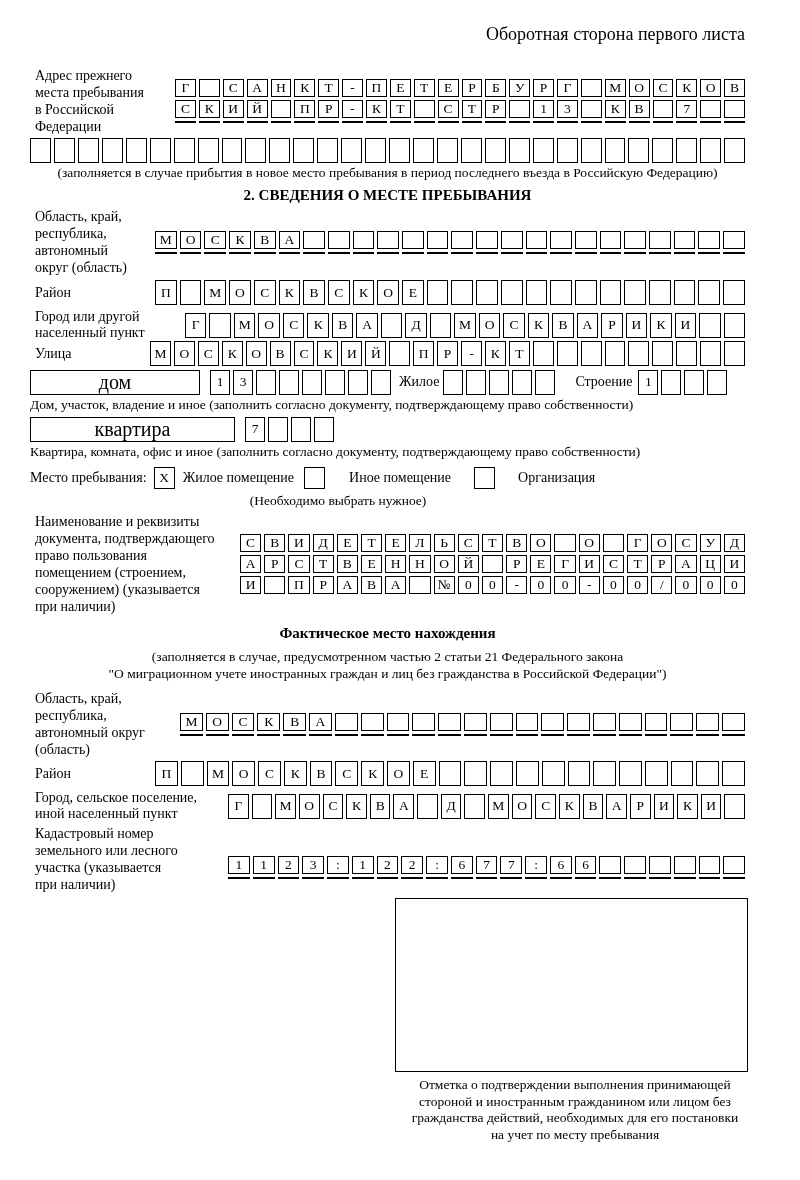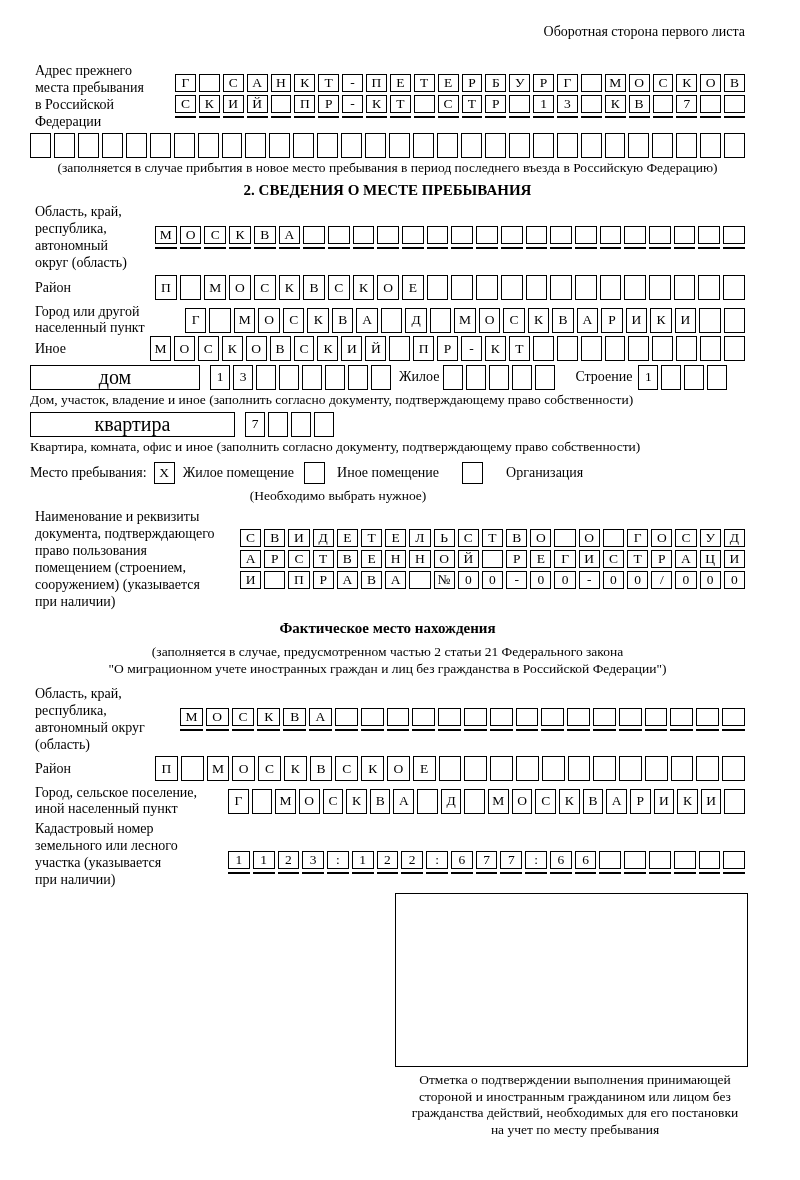--- a/index.html
+++ b/index.html
@@ -1,21 +1,21 @@
 <!DOCTYPE html>
 <html><head>
 <meta charset="utf-8">
 <style>
   * { margin:0; padding:0; box-sizing:border-box; }
   html,body { background:#fff; }
   body { width:800px; height:1180px; overflow:hidden; color:#000;
          font-family:"Liberation Serif","DejaVu Serif",serif; }
   .page { position:relative; width:800px; height:1180px; padding:10px 55px 0 30px; }
 
-  .header-note { text-align:right; font-size:14px; margin-top:14px; margin-bottom:22px; }
+  .header-note { text-align:right; font-size:18px; margin-top:14px; margin-bottom:22px; }
 
   .group { display:flex; align-items:center; }
   .label { font-size:14px; line-height:17px; padding-left:5px; flex:none; }
   .label.tight { line-height:16px; }
   .lw145{width:145px;} .lw125{width:125px;} .lw155{width:155px;} .lw120{width:120px;}
   .lw150{width:150px;} .lw198{width:198px;} .lw210{width:210px;}
 
   .rows { display:flex; flex-direction:column; gap:3px; flex:1; }
   .cells { display:flex; gap:3px; flex:1; height:25px; }
   .cells.row-solo { flex:1; }
@@ -288,21 +288,21 @@
         <div class="cell">Р</div>
         <div class="cell">И</div>
         <div class="cell">К</div>
         <div class="cell">И</div>
         <div class="cell"></div>
         <div class="cell"></div>
       </div>
   </div>
 
   <div class="group">
-    <div class="label lw120">Иное</div>
+    <div class="label lw120">Улица</div>
     <div class="cells row-solo">
         <div class="cell">М</div>
         <div class="cell">О</div>
         <div class="cell">С</div>
         <div class="cell">К</div>
         <div class="cell">О</div>
         <div class="cell">В</div>
         <div class="cell">С</div>
         <div class="cell">К</div>
         <div class="cell">И</div>
@@ -364,21 +364,21 @@
         <div class="cell"></div>
       </div>
   </div>
   <div class="note">Квартира, комната, офис и иное (заполнить согласно документу, подтверждающему право собственности)</div>
 
   <div class="stay-row">
     <span>Место пребывания:</span>
     <span class="checkbox" style="margin-left:7px;">X</span>
     <span style="margin-left:8px;">Жилое помещение</span>
     <span class="checkbox" style="margin-left:10px;"></span>
-    <span style="margin-left:12px;">Иное помещение</span>
+    <span style="margin-left:24px;">Иное помещение</span>
     <span class="checkbox" style="margin-left:23px;"></span>
     <span style="margin-left:23px;">Организация</span>
   </div>
   <div class="necessity">(Необходимо выбрать нужное)</div>
 
   <div class="group mt4">
     <div class="label lw210">Наименование и реквизиты<br>документа, подтверждающего<br>право пользования<br>помещением (строением,<br>сооружением) (указывается<br>при наличии)</div>
     <div class="rows">
       <div class="cells">
           <div class="cell">С</div>

